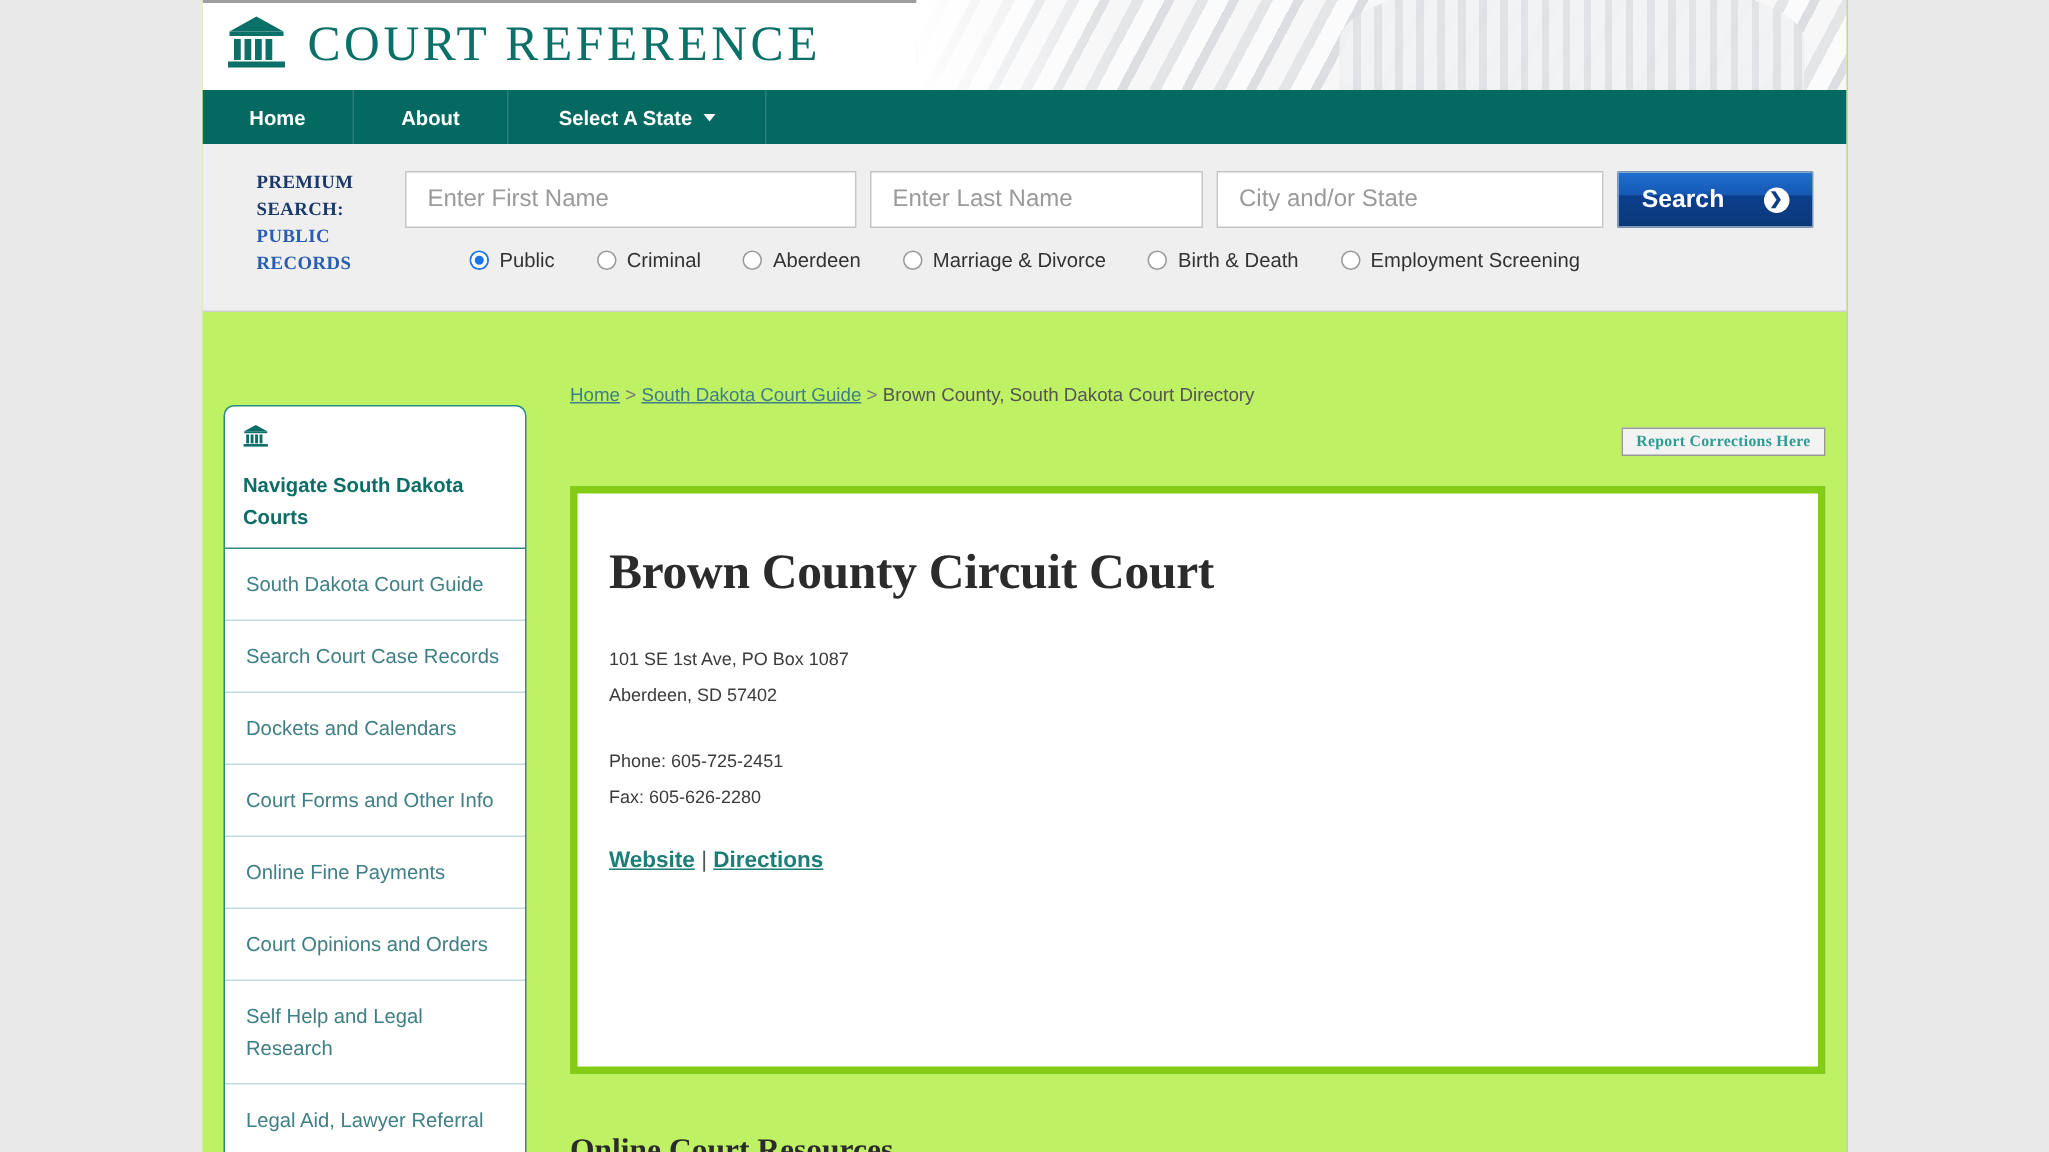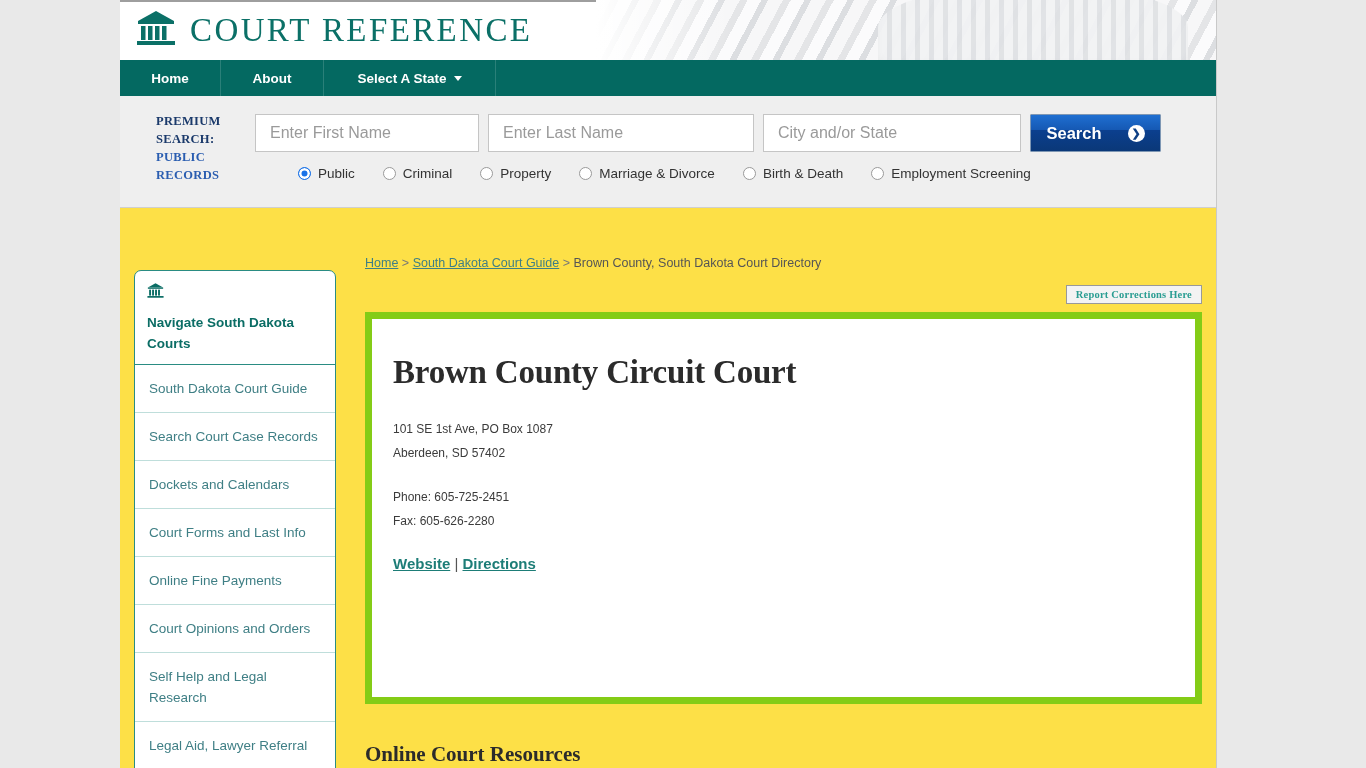--- a/index.html
+++ b/index.html
@@ -7,24 +7,24 @@
     margin: 0; padding: 0;
     width: 1366px; height: 768px;
     overflow: hidden;
     background: #e9e9e9;
     font-family: "Liberation Sans", sans-serif;
   }
 
   
   #page {
     position: absolute;
-    left: 120px; top: 0;
+    left: 135px; top: 0;
     width: 1097px;
     height: 768px;
-    background: #fde047;
+    background: #bef264;
     border-right: 1px solid #c9c9c9;
     overflow: hidden;
   }
 
   
   .masthead {
     position: relative;
     height: 60px;
     background: #ffffff;
     overflow: hidden;
@@ -129,22 +129,22 @@
     height: 38px;
     background: #ffffff;
     border: 1px solid #c5c5c5;
     padding: 0 14px;
     font-size: 16px;
     color: #555;
     font-family: "Liberation Sans", sans-serif;
     outline: none;
   }
   .field::placeholder { color: #9a9a9a; }
-  .field.first { width: 224px; }
-  .field.last  { width: 266px; }
+  .field.first { width: 301px; }
+  .field.last  { width: 222px; }
   .field.city  { width: 258px; }
 
   .search-btn {
     width: 131px; height: 38px;
     border: 1px solid #7e97b4;
     background: linear-gradient(180deg, #1f6fd1 0%, #1558b3 42%, #0b3f8e 43%, #0a3878 100%);
     color: #ffffff;
     font-weight: bold;
     font-size: 16.5px;
     display: flex; align-items: center; justify-content: center;
@@ -264,22 +264,22 @@
     font-size: 10.5px;
     font-weight: bold;
     padding: 3px 9px;
     cursor: pointer;
     font-family: "Liberation Serif", serif;
     letter-spacing: .2px;
     margin-left: 36px;
   }
 
   .card {
-    margin-top: 8px;
-    border: 7px solid #84cc16;
+    margin-top: 20px;
+    border: 5px solid #84cc16;
     background: #ffffff;
     height: 392px;
     padding: 35px 0 0 21px;
   }
   .court-title {
     font-family: "Liberation Serif", serif;
     font-size: 33px;
     font-weight: bold;
     line-height: 37px;
     color: #2b2b2b;
@@ -374,21 +374,21 @@
       <label class="radio">
         <span class="dot on"></span>
         <span>Public</span>
       </label>
       <label class="radio">
         <span class="dot"></span>
         <span>Criminal</span>
       </label>
       <label class="radio">
         <span class="dot"></span>
-        <span>Property</span>
+        <span>Aberdeen</span>
       </label>
       <label class="radio">
         <span class="dot"></span>
         <span>Marriage &amp; Divorce</span>
       </label>
       <label class="radio">
         <span class="dot"></span>
         <span>Birth &amp; Death</span>
       </label>
       <label class="radio">
@@ -412,21 +412,21 @@
             <rect x="26" y="17" width="4.5" height="14" fill="#0b6d65"></rect>
             <rect x="1" y="32" width="38" height="4" fill="#0b6d65"></rect>
           </svg>
         </span>
         <span class="sidebar-head-text">Navigate South Dakota Courts</span>
       </div>
 
       <a class="sidebar-link">South Dakota Court Guide</a>
       <a class="sidebar-link">Search Court Case Records</a>
       <a class="sidebar-link">Dockets and Calendars</a>
-      <a class="sidebar-link">Court Forms and Last Info</a>
+      <a class="sidebar-link">Court Forms and Other Info</a>
       <a class="sidebar-link">Online Fine Payments</a>
       <a class="sidebar-link">Court Opinions and Orders</a>
       <a class="sidebar-link">Self Help and Legal Research</a>
       <a class="sidebar-link">Legal Aid, Lawyer Referral</a>
       <a class="sidebar-link">Find Court Records by South Dakota County</a>
     </div>
 
     <div class="main">
 
       <div class="breadcrumb">

